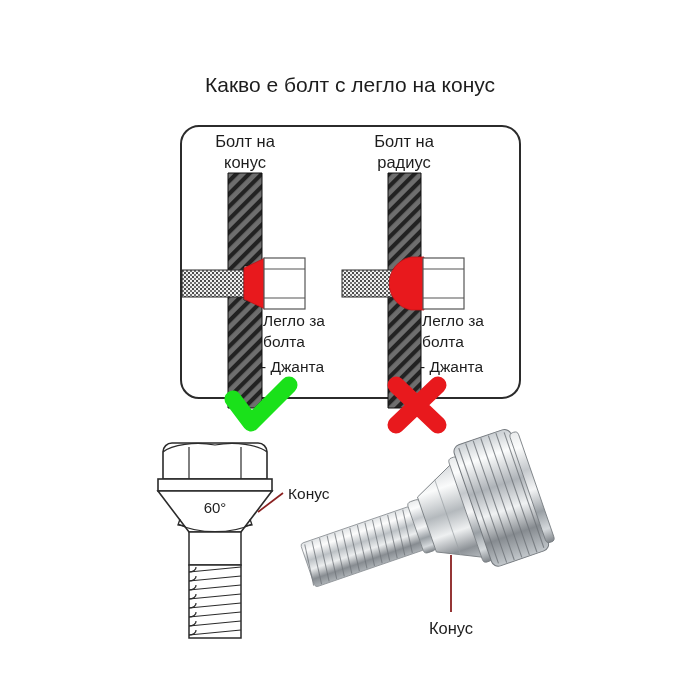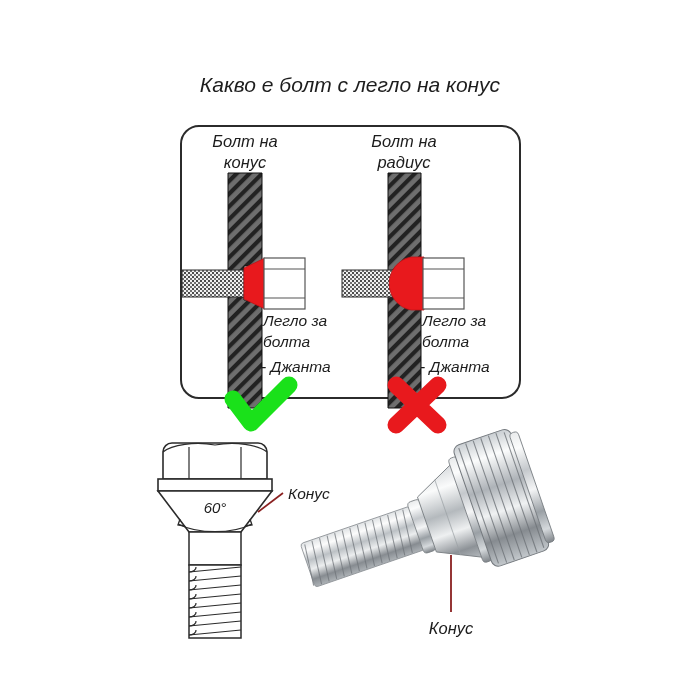--- a/index.html
+++ b/index.html
@@ -13,21 +13,20 @@
     position: relative;
     overflow: hidden;
     font-family: "Liberation Sans", "DejaVu Sans", sans-serif;
     color: #1a1a1a;
   }
   #stage {
     position: absolute;
     inset: 0;
     width: 688px;
     height: 700px;
-    font-style: italic;
   }
   #stage > svg {
     position: absolute;
     top: 0;
     left: 0;
     display: block;
   }
   .ttl {
     font-size: 21px;
     fill: #1d1d1d;

